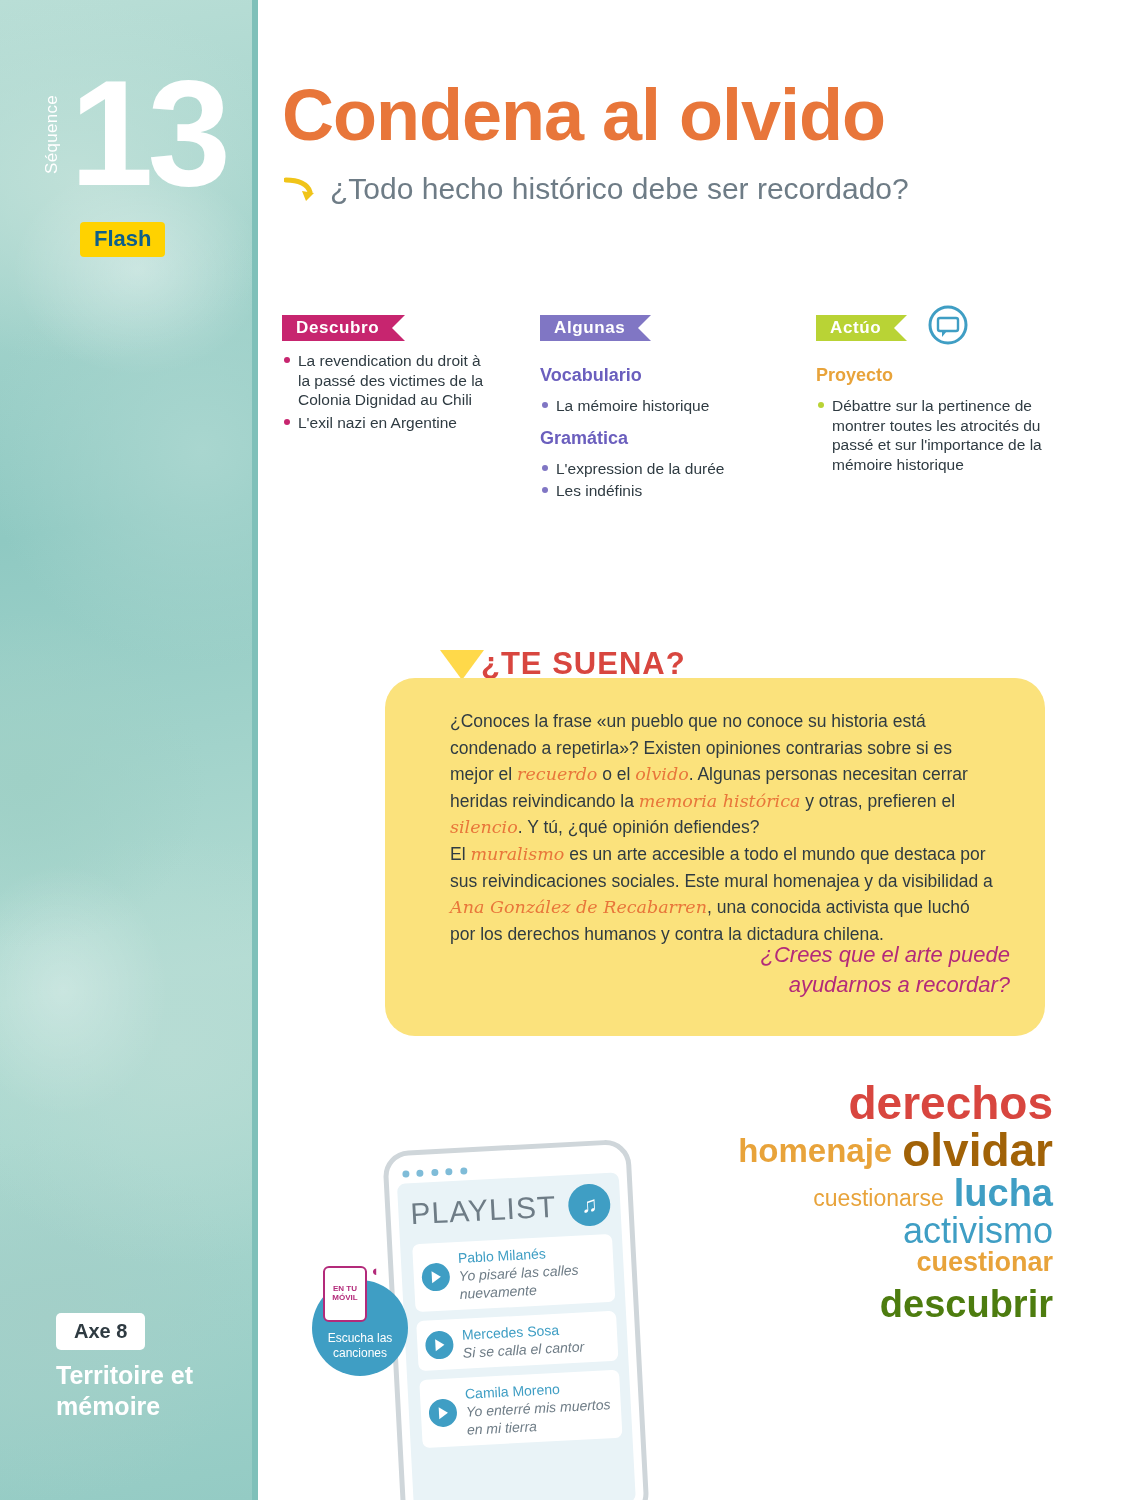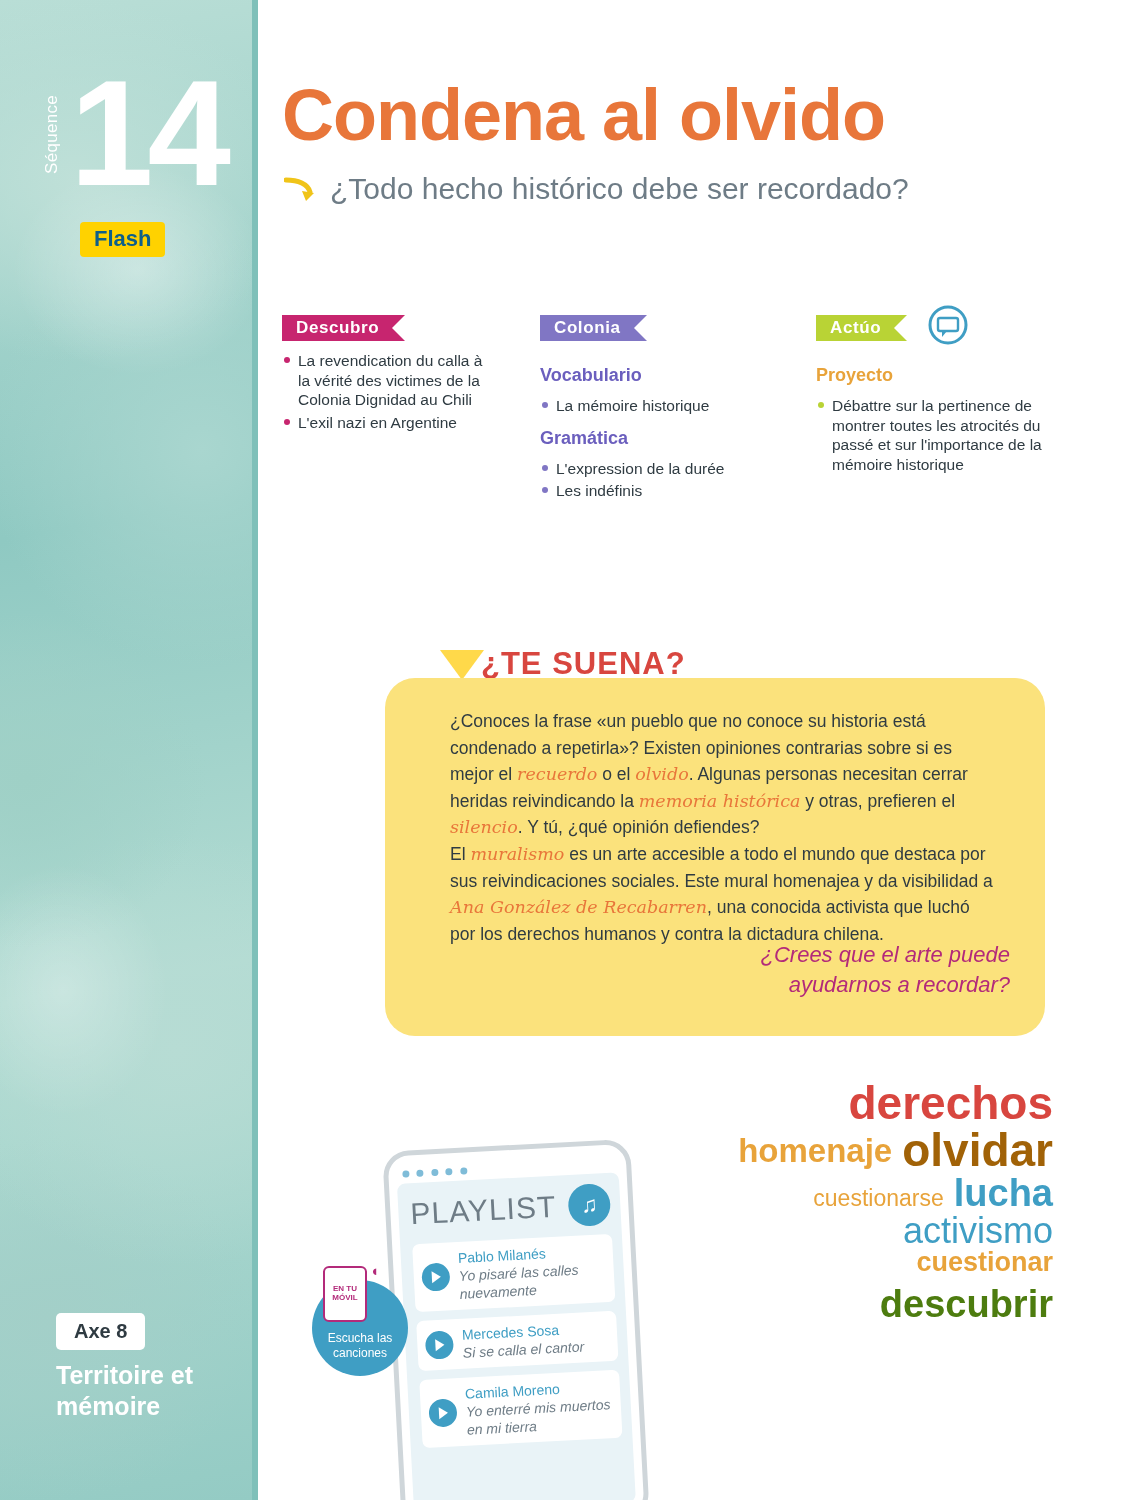--- a/index.html
+++ b/index.html
@@ -182,48 +182,48 @@
     color:#b32a7a; font-size:8px; font-weight:bold; text-align:center; padding-top:16px; line-height:1.15;
   }
   .wifi { position:absolute; left:370px; top:1262px; color:#b32a7a; font-size:15px; }
 </style>
 </head>
 <body>
 
 <div class="left-band"></div>
 <div class="band-edge"></div>
 <div class="seq-label">Séquence</div>
-<div class="seq-number">14</div>
+<div class="seq-number">13</div>
 <div class="flash-badge">Flash</div>
 <div class="axe-badge">Axe 8</div>
 <div class="axe-title">Territoire et mémoire</div>
 
 <div class="title">Condena al olvido</div>
 <div class="subtitle-row">
   <span class="arrow-ico">
     <svg width="34" height="26" viewBox="0 0 34 26">
       <path d="M2 4 C14 4, 24 8, 26 16" stroke="#f0c419" stroke-width="5" fill="none" stroke-linecap="round"></path>
       <path d="M18 15 L30 17 L22 25 Z" fill="#f0c419"></path>
     </svg>
   </span>
   <span class="subtitle">¿Todo hecho histórico debe ser recordado?</span>
 </div>
 
 <div class="cols">
 
   <div class="col col-1">
     <div class="tag tag-pink">Descubro</div>
     <ul class="bul b-pink">
-      <li>La revendication du calla à la vérité des victimes de la Colonia Dignidad au Chili</li>
+      <li>La revendication du droit à la passé des victimes de la Colonia Dignidad au Chili</li>
       <li>L'exil nazi en Argentine</li>
     </ul>
   </div>
 
   <div class="col col-2">
-    <div class="tag tag-purple">Colonia</div>
+    <div class="tag tag-purple">Algunas</div>
     <div class="sub-h h-purple first">Vocabulario</div>
     <ul class="bul b-purple">
       <li>La mémoire historique</li>
     </ul>
     <div class="sub-h h-purple">Gramática</div>
     <ul class="bul b-purple">
       <li>L'expression de la durée</li>
       <li>Les indéfinis</li>
     </ul>
   </div>

